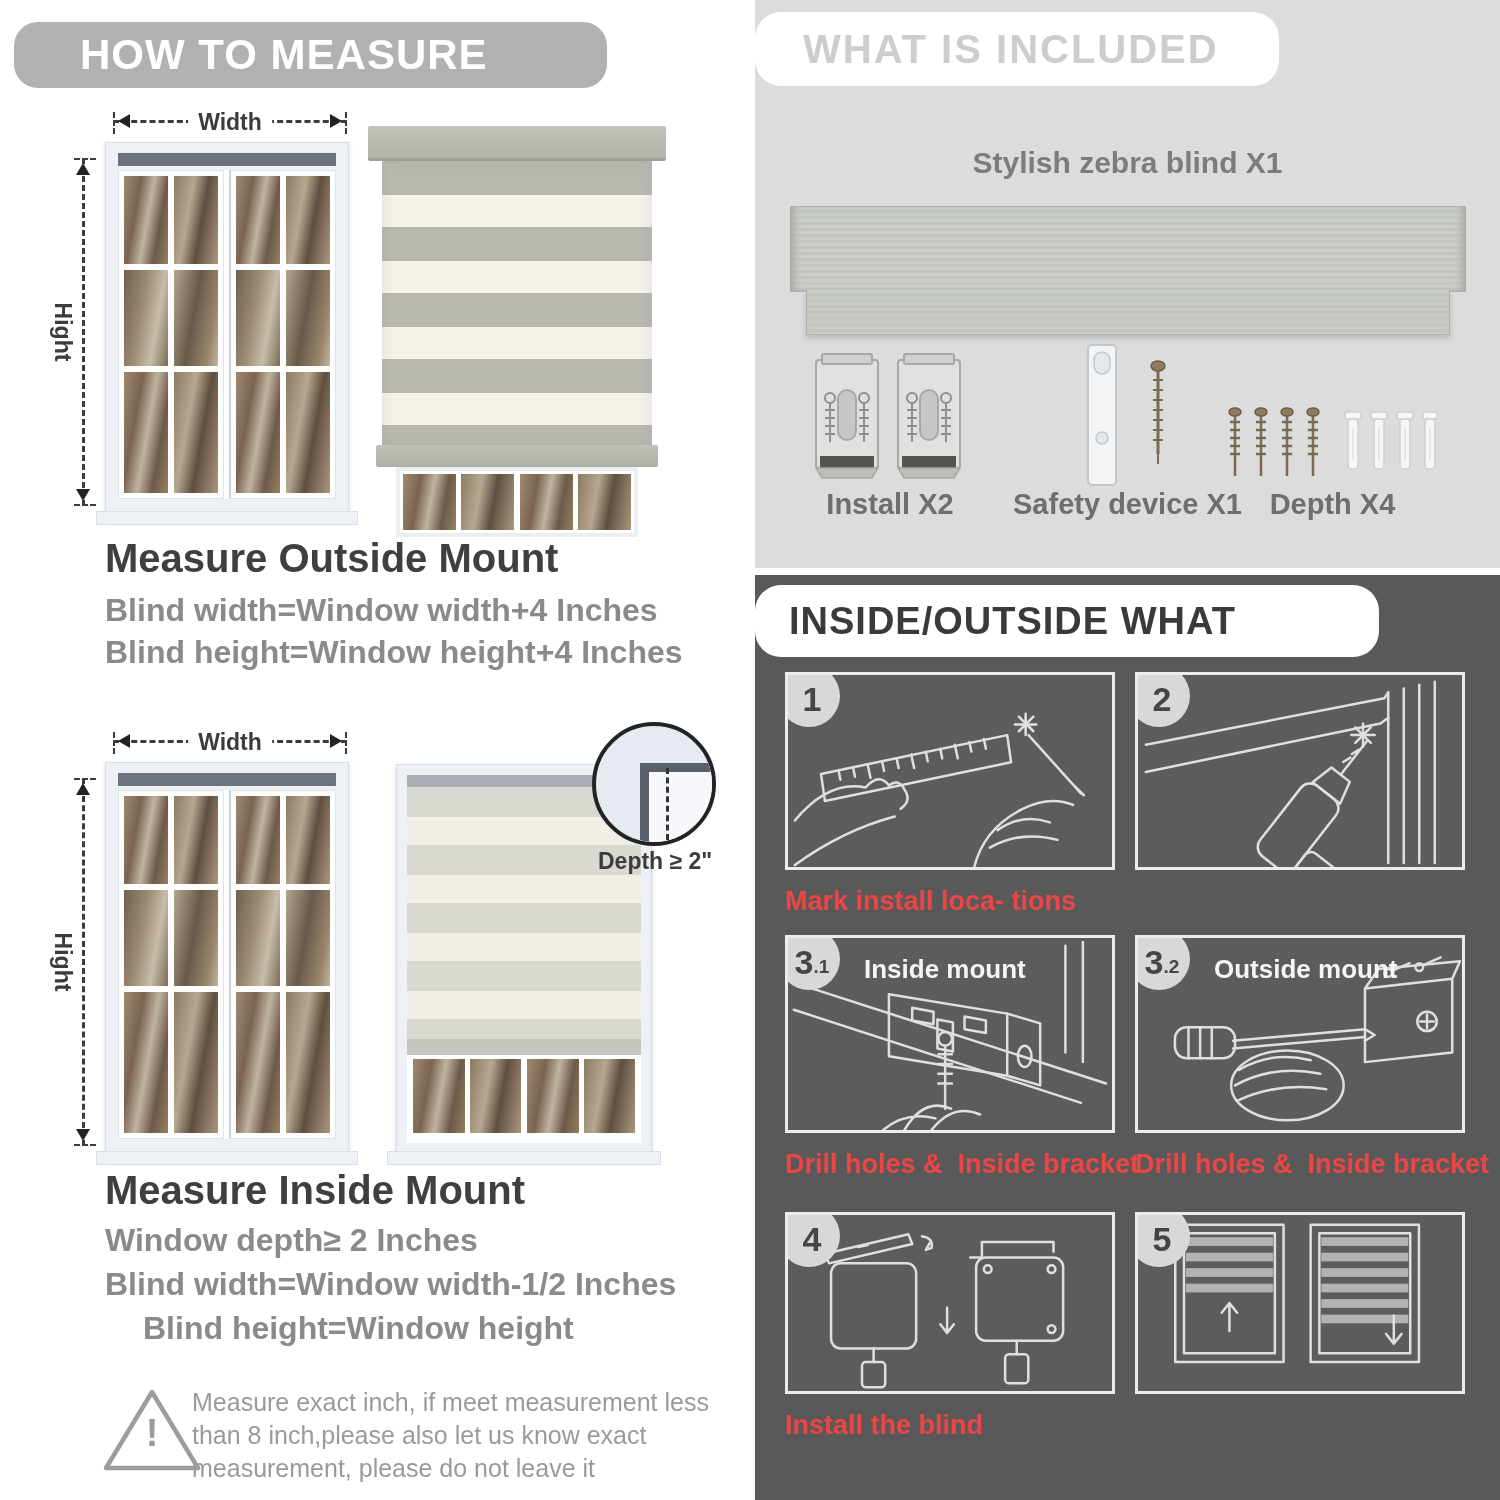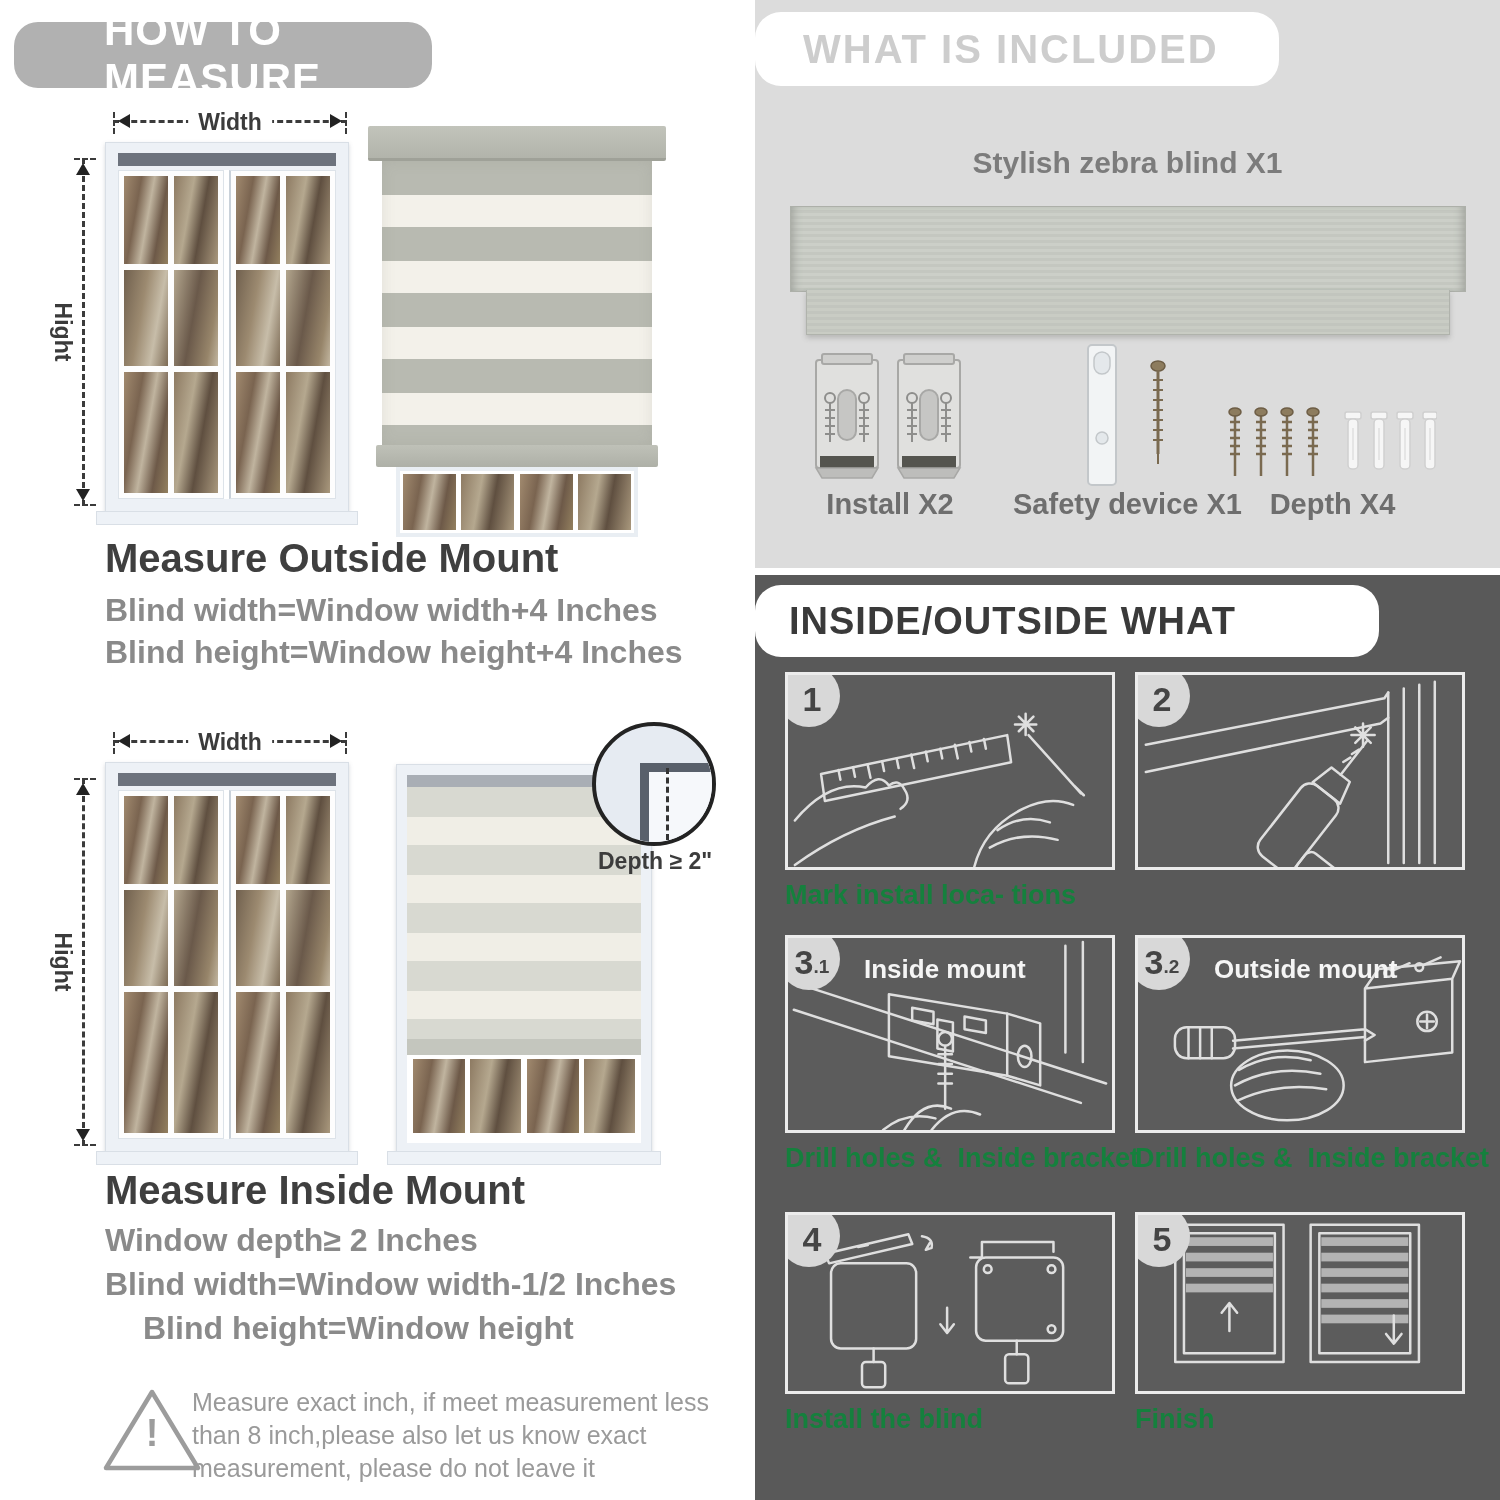--- a/index.html
+++ b/index.html
@@ -1,22 +1,22 @@
 <!DOCTYPE html>
 <html><head>
 <meta charset="utf-8">
 <style>
   html,body{margin:0;padding:0;background:#ffffff;}
   #canvas{position:relative;width:1500px;height:1500px;background:#ffffff;overflow:hidden;
           font-family:"Liberation Sans",sans-serif;}
   .abs{position:absolute;}
 
   
-  .banner-gray{left:14px;top:22px;width:418px;height:66px;background:#b1b1b1;border-radius:24px;
-    display:flex;align-items:center;padding-left:90px;box-sizing:border-box;}
+  .banner-gray{left:14px;top:22px;width:593px;height:66px;background:#b1b1b1;border-radius:24px;
+    display:flex;align-items:center;padding-left:66px;box-sizing:border-box;}
   .banner-gray span{font-weight:700;font-size:42px;color:#ffffff;letter-spacing:1px;}
   .panel-light{left:755px;top:0;width:745px;height:568px;background:#dcdcdc;}
   .panel-dark{left:755px;top:575px;width:745px;height:925px;background:#595959;}
   .banner-white-top{left:755px;top:12px;width:524px;height:74px;background:#ffffff;border-radius:26px;
     display:flex;align-items:center;padding-left:48px;box-sizing:border-box;}
   .banner-white-top span{font-weight:700;font-size:40px;color:#cdcdcd;letter-spacing:2px;}
   .banner-white-mid{left:755px;top:585px;width:624px;height:72px;background:#ffffff;border-radius:26px;
     display:flex;align-items:center;padding-left:34px;box-sizing:border-box;}
   .banner-white-mid span{font-weight:700;font-size:38px;color:#3a3a3a;letter-spacing:1px;}
 
@@ -93,21 +93,21 @@
 
   
   .step{position:absolute;width:330px;}
   .frame{position:relative;height:198px;border:3px solid #ececec;background:#5c5c5c;overflow:hidden;box-sizing:border-box;}
   .frame.h182{height:182px;}
   .badge{position:absolute;top:-10px;left:-10px;width:62px;height:62px;border-radius:50%;background:#d8d8d8;
     display:flex;align-items:center;justify-content:center;}
   .badge .n{font-weight:700;font-size:34px;color:#454545;margin-top:6px;margin-left:6px;}
   .badge .s{font-weight:700;font-size:19px;color:#454545;margin-top:16px;}
   .box-title{position:absolute;left:76px;top:16px;font-weight:700;font-size:26px;color:#f5f5f5;}
-  .caption{margin-top:10px;font-weight:700;font-size:27px;color:#15803d;white-space:pre;}
+  .caption{margin-top:16px;font-weight:700;font-size:27px;color:#ef4444;white-space:pre;}
   .lineart{position:absolute;inset:0;width:100%;height:100%;}
   .lineart *{vector-effect:non-scaling-stroke;}
   .la{stroke:#dfdfdf;stroke-width:2.5;fill:none;stroke-linecap:round;stroke-linejoin:round;}
   .laf{fill:#c9c9c9;opacity:.8;stroke:none;}
 </style>
 </head>
 <body>
 
 <div id="canvas">
 
@@ -442,16 +442,15 @@
           <rect class="laf" x="187" y="71" width="90" height="9"></rect>
         <rect class="laf" x="187" y="87" width="90" height="9"></rect>
           <rect class="laf" x="187" y="103" width="90" height="9"></rect>
         <path class="la" d="M262,104 v28 M254,123 l8,10 8,-10"></path>
       </svg>
       <div class="badge">
           <span class="n">5</span>
           <span class="s"></span>
         </div>
     </div>
-    <div class="caption">Finish</div>
   </div>
 
 </div>
 
 </body></html>

